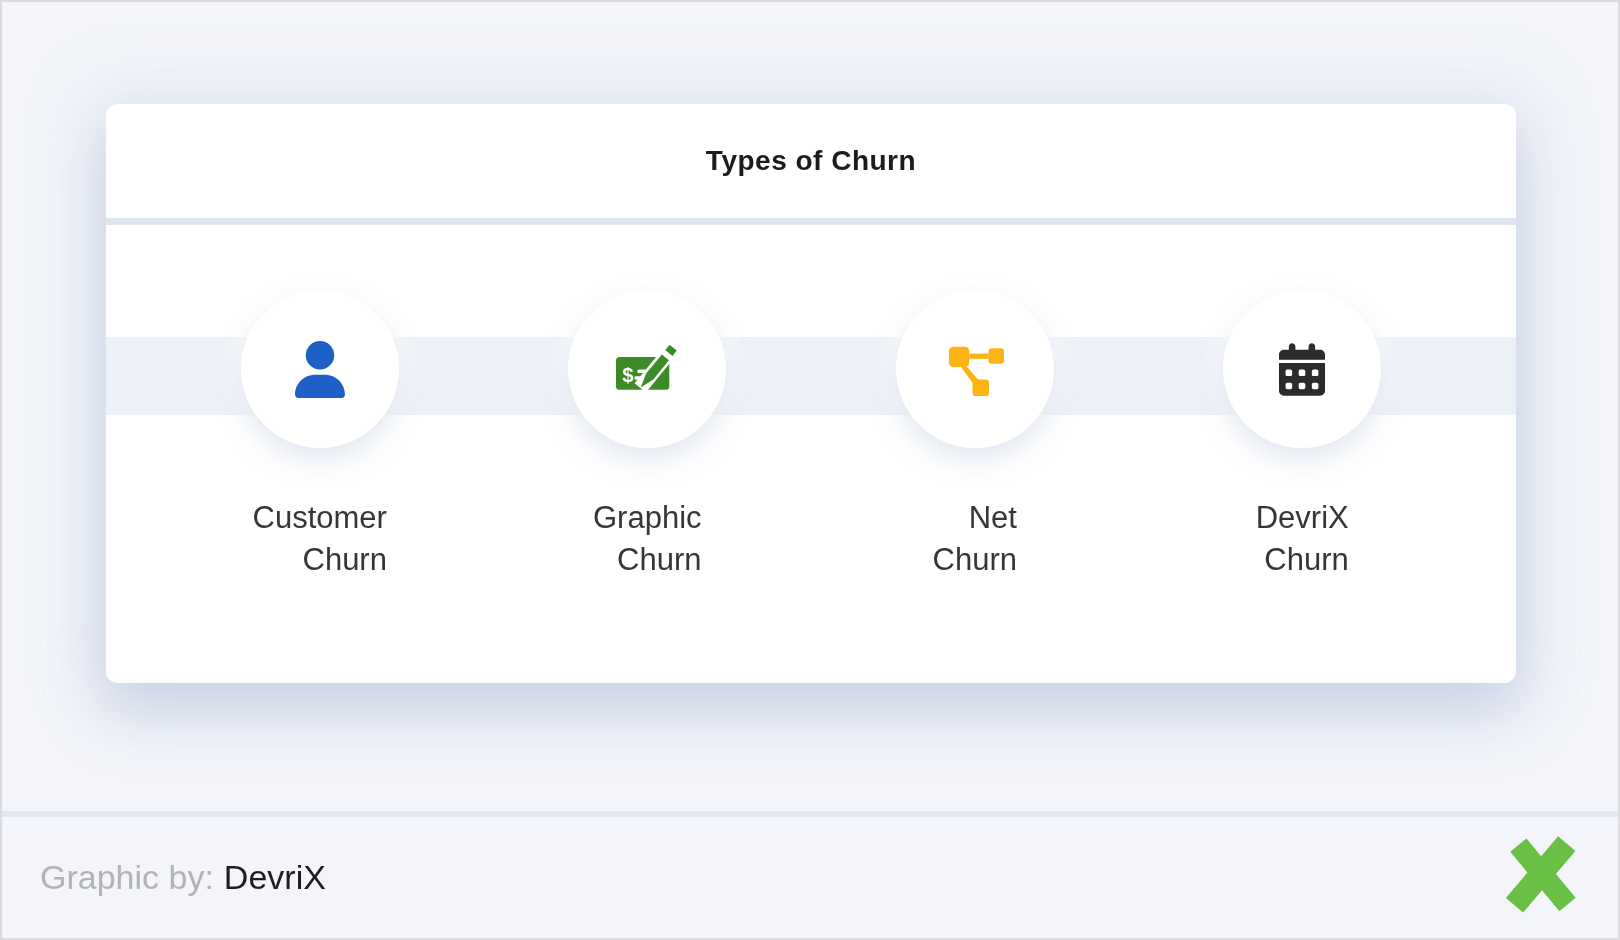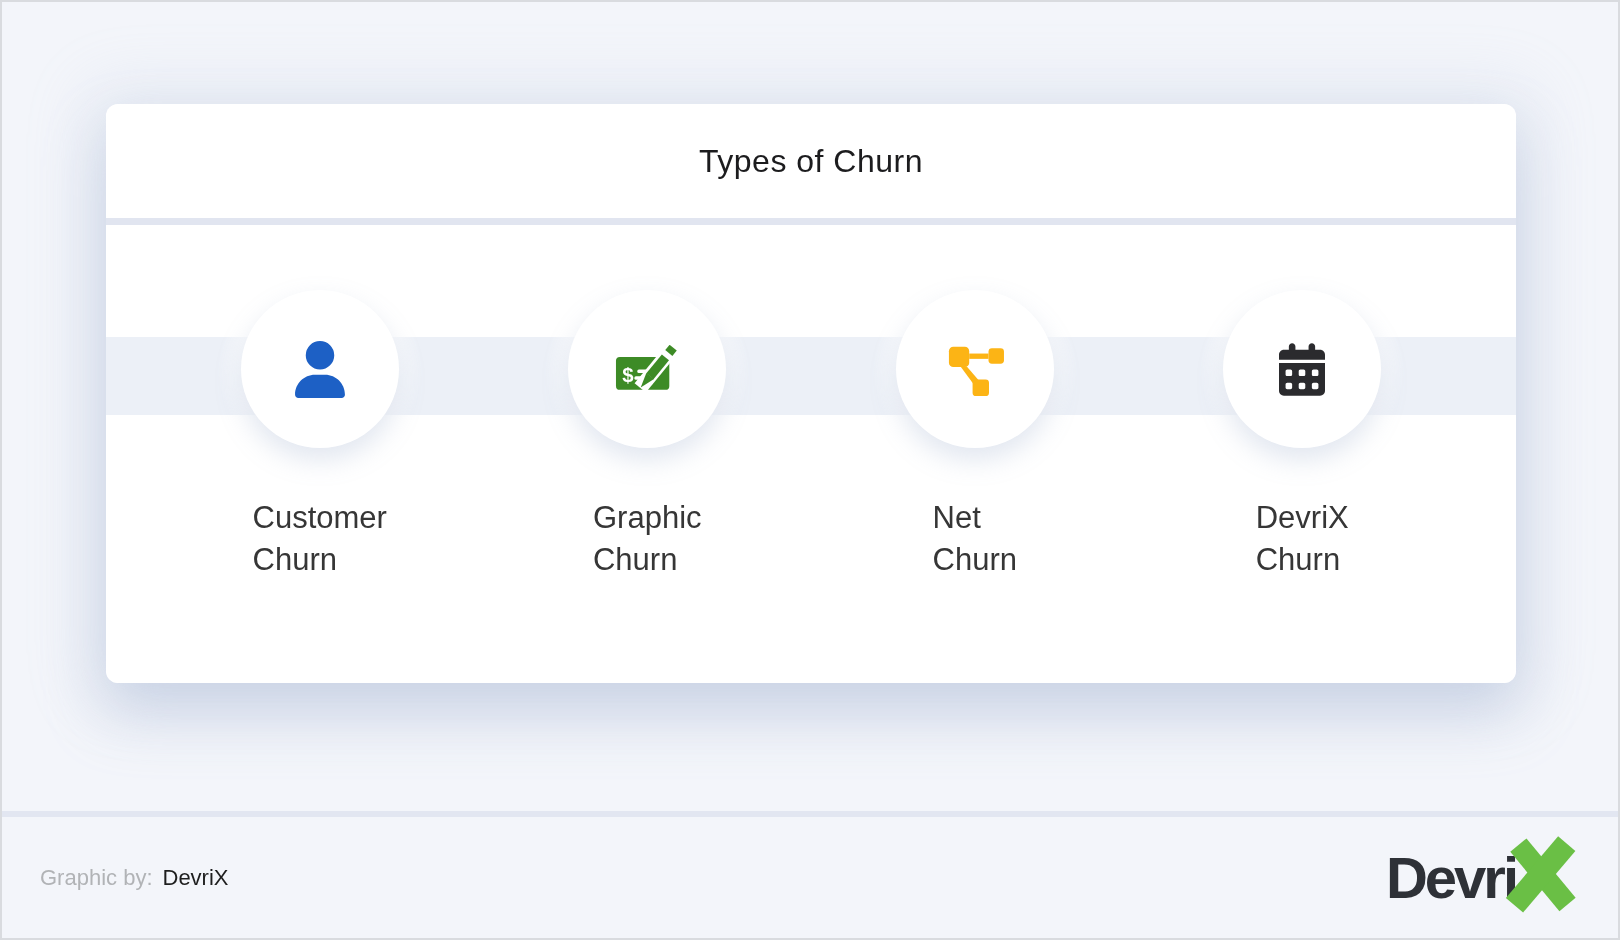--- a/index.html
+++ b/index.html
@@ -23,21 +23,21 @@
     box-shadow: 0 30px 60px rgba(165,180,210,0.45), 0 0 60px 20px rgba(185,200,225,0.22);
     border-radius: 12px;
   }
   .card-title-section {
     height: 114px;
     background: #ffffff;
     border-radius: 12px 12px 0 0;
     display: flex; align-items: center; justify-content: center;
   }
   .card-title {
-    font-size: 32px; font-weight: 400; color: #1c1c1e;
+    font-size: 28px; font-weight: 700; color: #1c1c1e;
     margin: 0; letter-spacing: 0.5px;
   }
   .card-divider { height: 7px; background: #e1e5f0; }
   .card-body {
     position: relative;
     height: 458px;
     background: #ffffff;
     border-radius: 0 0 12px 12px;
     overflow: hidden;
   }
@@ -71,33 +71,33 @@
   .circle-inner {
     width: 158px; height: 158px;
     border-radius: 50%;
     background: #ffffff;
     box-shadow: 0 12px 26px rgba(140,160,195,0.25);
     display: flex; align-items: center; justify-content: center;
   }
   .churn-label {
     margin-top: 26px;
     font-size: 31px; line-height: 42px;
-    color: #363636; text-align: left;
+    color: #363636; text-align: right;
   }
   .churn-label span { display: block; }
 
   
   .footer {
     position: absolute; left: 0; right: 0; bottom: 0;
     height: 121px;
     border-top: 6px solid #e2e6f1;
     display: flex; align-items: center; justify-content: space-between;
     padding: 0 38px;
   }
-  .credit { font-size: 22px; }
+  .credit { font-size: 34px; }
   .credit-prefix { color: #b1b3b6; }
   .credit-name { color: #1e1e1e; margin-left: 10px; }
   .logo { display: flex; align-items: center; }
   .logo-text {
     font-size: 58px; font-weight: 700; letter-spacing: -3px;
     color: #2e3137;
   }
   .logo-x-icon { margin-left: -14px; margin-top: -8px; }
 </style>
 </head>
@@ -189,21 +189,20 @@
 
       </div>
     </div>
   </div>
 
   <div class="footer">
     <div class="credit">
       <span class="credit-prefix">Graphic by:</span><span class="credit-name">DevriX</span>
     </div>
     <div class="logo">
-      <span class="logo-text">Devri</span>
       <svg class="logo-x-icon" width="78" height="78" viewBox="0 0 100 100">
         <line x1="21" y1="13" x2="84" y2="89" stroke-width="27" stroke="#6abf45"></line>
         <line x1="83" y1="11" x2="16" y2="90" stroke-width="29" stroke="#6abf45"></line>
       </svg>
     </div>
   </div>
 
 </div>
 
 </body></html>

